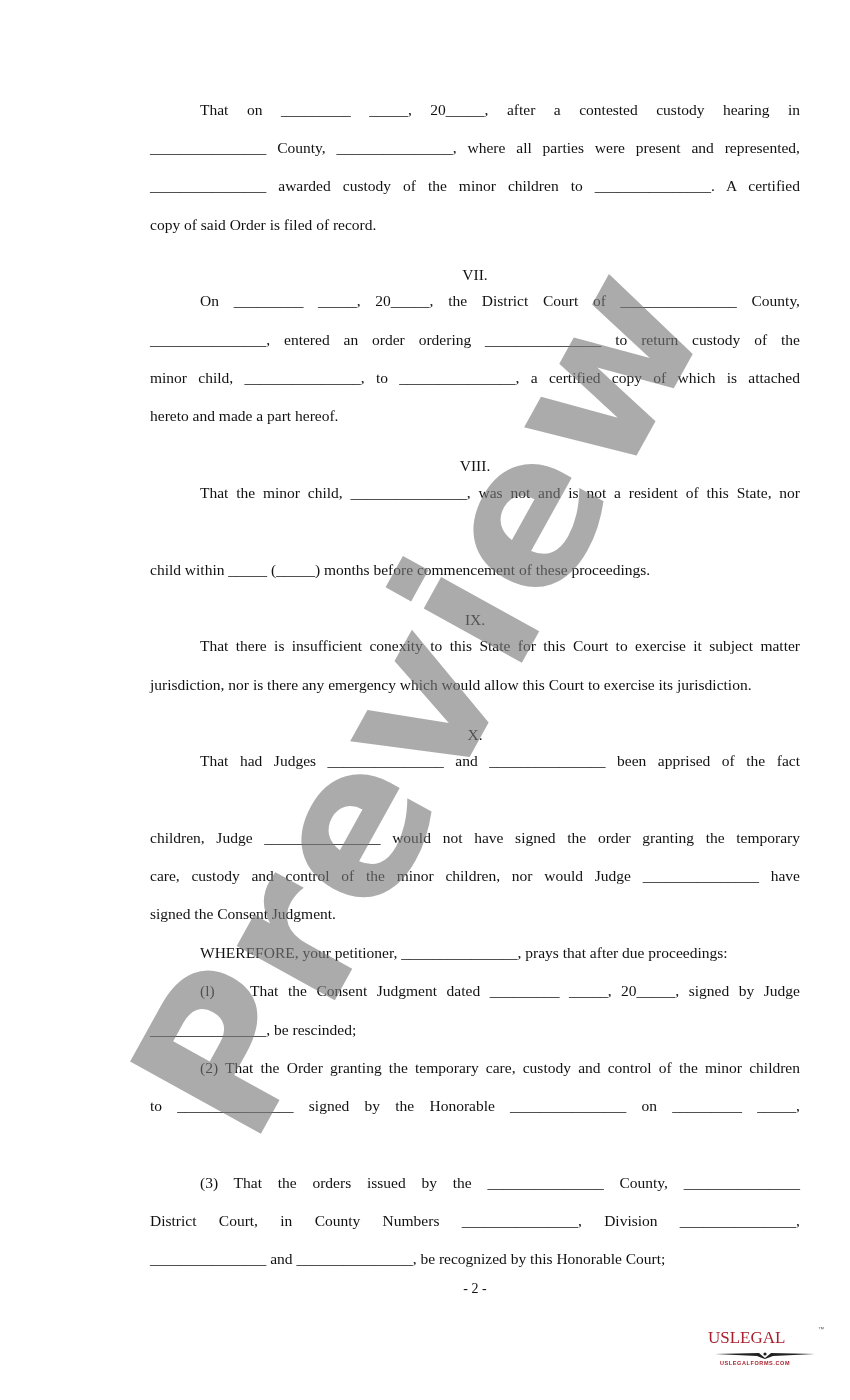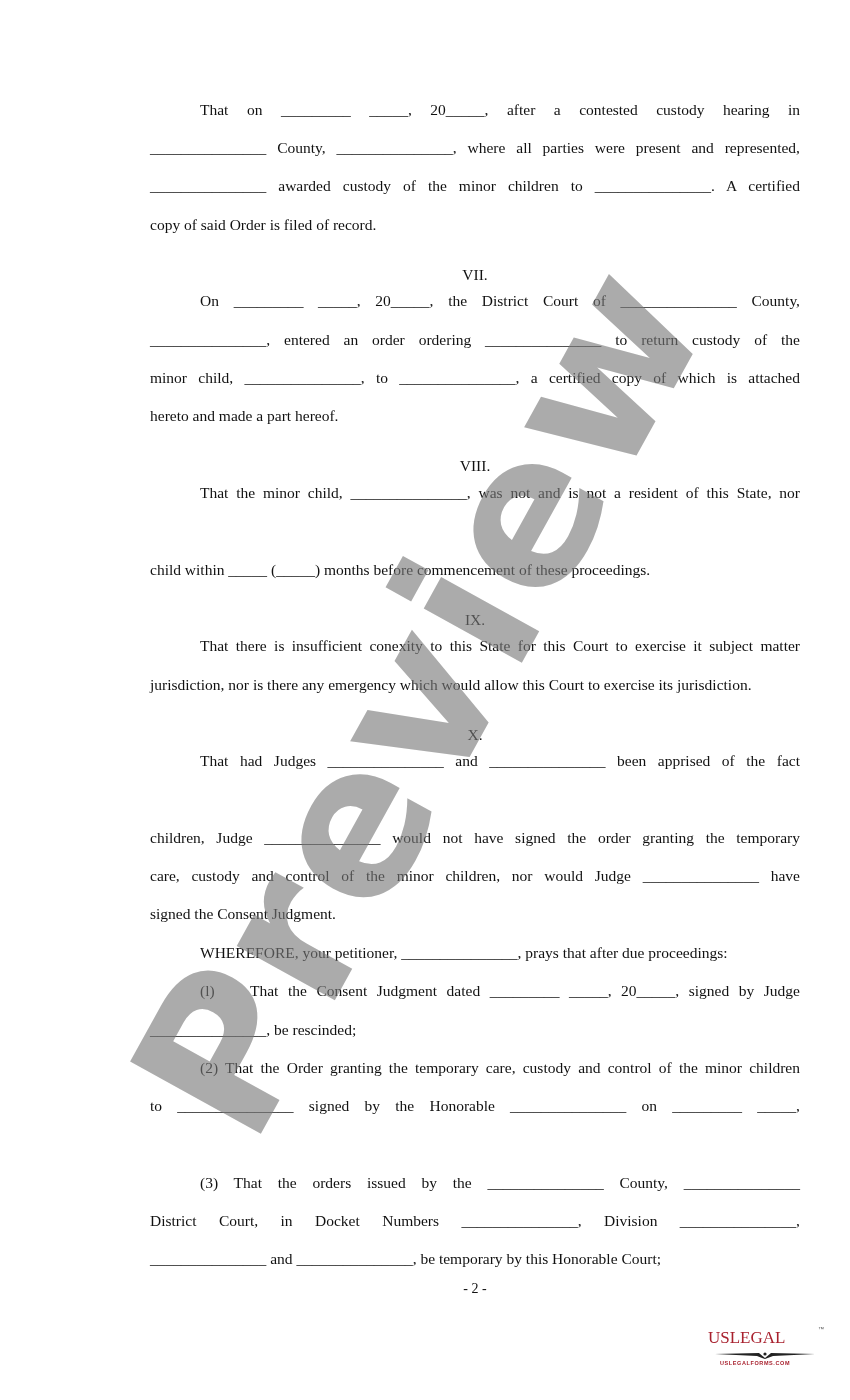--- a/index.html
+++ b/index.html
@@ -70,22 +70,22 @@
   <div class="line indent" style="top:942px">WHEREFORE, your petitioner, _______________, prays that after due proceedings:</div>
 
   <div class="line" style="top:980px; left:200px; width:40px;">(l)</div>
   <div class="line just" style="top:980px; left:250px; width:550px;font-family:Liberation Serif, serif;">That the Consent Judgment dated _________ _____, 20_____, signed by Judge</div>
   <div class="line" style="top:1019px">_______________, be rescinded;</div>
 
   <div class="line indent just" style="top:1057px">(2)  That the Order granting the temporary care, custody and control of the minor children</div>
   <div class="line just" style="top:1095px">to _______________ signed by the Honorable _______________ on _________ _____,</div>
 
   <div class="line indent just" style="top:1172px">(3)   That the orders issued by the _______________ County, _______________</div>
-  <div class="line just" style="top:1210px">District Court, in Docket Numbers _______________, Division _______________,</div>
-  <div class="line" style="top:1248px">_______________ and _______________, be temporary by this Honorable Court;</div>
+  <div class="line just" style="top:1210px">District Court, in County Numbers _______________, Division _______________,</div>
+  <div class="line" style="top:1248px">_______________ and _______________, be recognized by this Honorable Court;</div>
 
   <div class="pagenum">- 2 -</div>
 
   <div class="watermark">Preview</div>
 
   <div class="logo">
     <div class="logo-text">USLEGAL</div>
     <div class="logo-tm">™</div>
     <svg class="logo-wings" viewBox="0 0 100 7">
       <path d="M0 2 L44 1 L50 6 L56 1 L100 2 L58 4 L50 7 L42 4 Z" fill="#222"></path>

